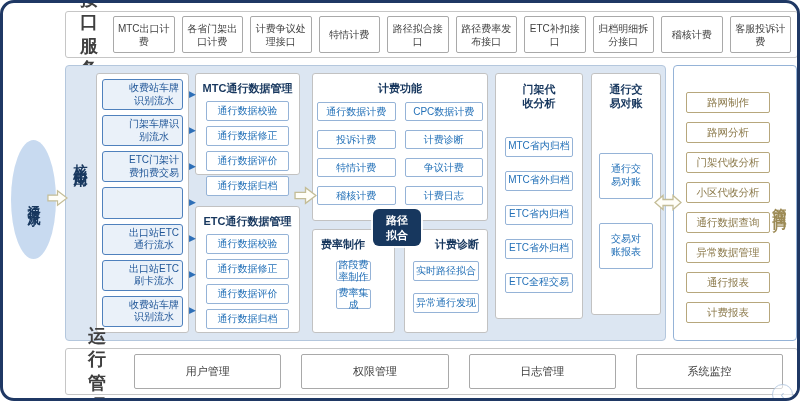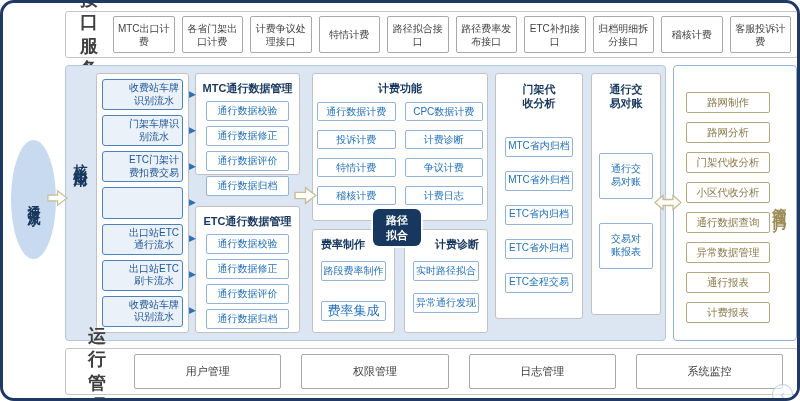--- a/index.html
+++ b/index.html
@@ -168,23 +168,23 @@
       <div class="btn">争议计费</div>
       <div class="btn">稽核计费</div>
       <div class="btn">计费日志</div>
     </div>
   </div>
 
   <div class="badge">路径拟合</div>
 
   <div class="grp" style="left:309px;top:226px;width:83px;height:104px">
     <div class="g-title t-left">费率制作</div>
-    <div class="g-items" style="padding:10px 8px 0;gap:20px">
+    <div class="g-items" style="padding:10px 23px 0;gap:8px">
       <div class="btn" style="font-size:10px">路段费率制作</div>
-      <div class="btn" style="font-size:13px">费率集成</div>
+      <div class="btn" style="font-size:10px">费率集成</div>
     </div>
   </div>
 
   <div class="grp" style="left:401px;top:226px;width:84px;height:104px">
     <div class="g-title t-right">计费诊断</div>
     <div class="g-items" style="padding:10px 8px 0;gap:12px">
       <div class="btn" style="font-size:10px">实时路径拟合</div>
       <div class="btn" style="font-size:10px">异常通行发现</div>
     </div>
   </div>

